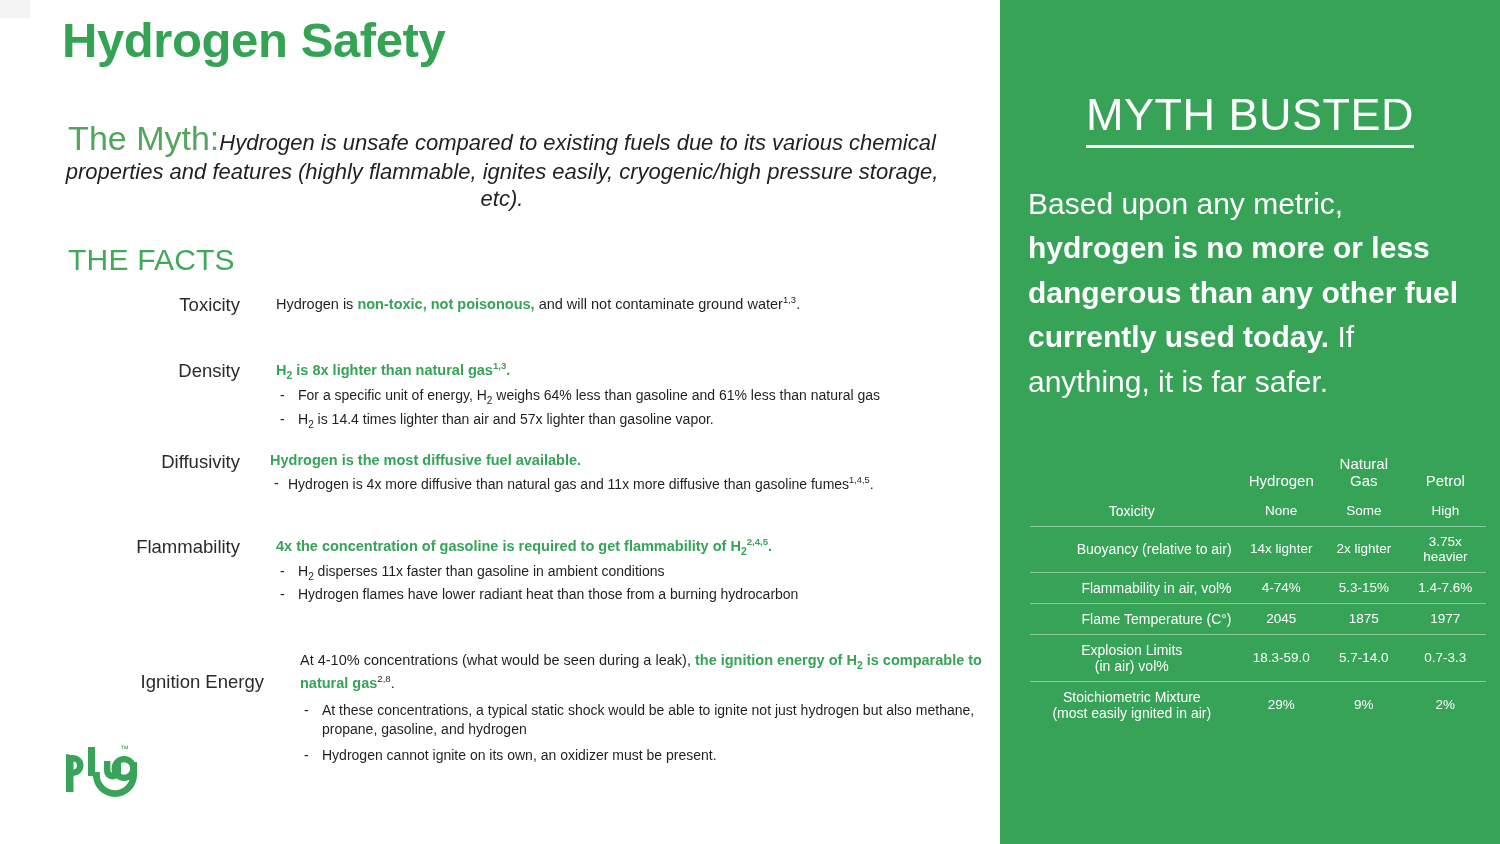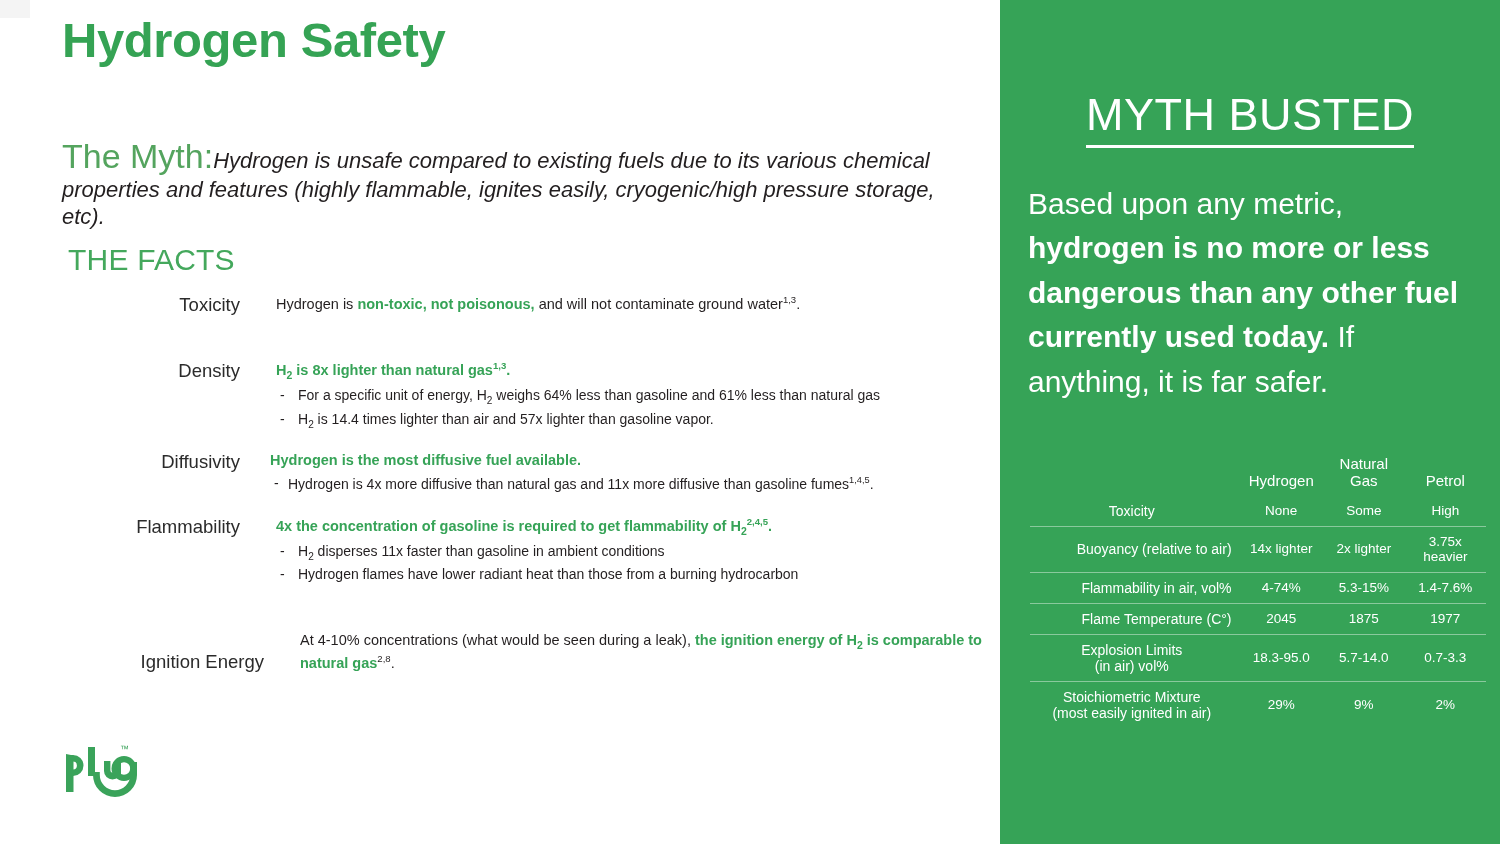--- a/index.html
+++ b/index.html
@@ -45,23 +45,24 @@
     font-weight: bold;
     color: #35a354;
     letter-spacing: -0.4px;
     line-height: 1.08;
     white-space: nowrap;
   }
 
   .myth-block {
     position: absolute;
     left: 62px;
-    top: 136px;
+    top: 118px;
     width: 880px;
     line-height: 1.22;
+    text-align: center;
   }
   .myth-label {
     font-size: 34px;
     color: #54a45e;
     font-weight: normal;
   }
   .myth-text {
     font-size: 22px;
     font-style: italic;
     color: #231f20;
@@ -261,21 +262,21 @@
         <div class="fact-label">Density</div>
         <div class="fact-body">
           <div class="fact-lead green-bold">H<sub>2</sub> <span>is 8x lighter than natural gas</span><sup>1,3</sup><span>.</span></div>
           <ul class="bullets">
             <li><span>For a specific unit of energy, H</span><sub>2</sub><span> weighs 64% less than gasoline and 61% less than natural gas</span></li>
             <li>H<sub>2</sub><span> is 14.4 times lighter than air and 57x lighter than gasoline vapor.</span></li>
           </ul>
         </div>
       </div>
 
-      <div class="fact-row" style="margin-bottom:20px;">
+      <div class="fact-row" style="margin-bottom:40px;">
         <div class="fact-label">Diffusivity</div>
         <div class="fact-body" style="padding-left:30px;">
           <div class="fact-lead green-bold">Hydrogen is the most diffusive fuel available.</div>
           <ul class="bullets">
             <li style="padding-left:18px;"><span>Hydrogen is 4x more diffusive than natural gas and 11x more diffusive than gasoline fumes</span><sup>1,4,5</sup><span>.</span></li>
           </ul>
         </div>
       </div>
 
       <div class="fact-row" style="margin-bottom:44px;">
@@ -286,20 +287,24 @@
             <li>H<sub>2</sub><span> disperses 11x faster than gasoline in ambient conditions</span></li>
             <li><span>Hydrogen flames have lower radiant heat than those from a burning hydrocarbon</span></li>
           </ul>
         </div>
       </div>
 
       <div class="fact-row">
         <div class="fact-label" style="padding-top:20px;padding-left:24px;">Ignition Energy</div>
         <div class="fact-body">
           <div class="fact-lead"><span>At 4-10% concentrations (what would be seen during a leak), </span><span class="hl">the ignition energy of H</span><sub class="hl">2</sub><span class="hl"> is comparable to natural gas</span><sup>2,8</sup><span>.</span></div>
+          <ul class="bullets" style="margin-top:8px;">
+            <li>At these concentrations, a typical static shock would be able to ignite not just hydrogen but also methane, propane, gasoline, and hydrogen</li>
+            <li style="margin-top:6px;">Hydrogen cannot ignite on its own, an oxidizer must be present.</li>
+          </ul>
         </div>
       </div>
 
     </div>
 
     <div class="logo">
       <svg width="120" height="58" viewBox="0 0 120 58" xmlns="http://www.w3.org/2000/svg">
 
         <path d="M4 12 L4 50 L11.5 50 L11.5 13.5 Z" fill="#3aa35a"></path>
         <path d="M11 13 a10.5 10.5 0 1 1 0 21 l-2 0 l0 -6.6 l2 0 a3.9 3.9 0 1 0 0 -7.8 l-2 0 l0 -6.6 Z" fill="#3aa35a"></path>
@@ -350,21 +355,21 @@
         <td class="val">1.4-7.6%</td>
       </tr>
       <tr>
         <td class="rowhead">Flame Temperature (C°)</td>
         <td class="val">2045</td>
         <td class="val">1875</td>
         <td class="val">1977</td>
       </tr>
       <tr>
         <td class="rowhead center"><span>Explosion Limits</span><br><span>(in air) vol%</span></td>
-        <td class="val">18.3-95.0</td>
+        <td class="val">18.3-59.0</td>
         <td class="val">5.7-14.0</td>
         <td class="val">0.7-3.3</td>
       </tr>
       <tr>
         <td class="rowhead center"><span>Stoichiometric Mixture</span><br><span>(most easily ignited in air)</span></td>
         <td class="val">29%</td>
         <td class="val">9%</td>
         <td class="val">2%</td>
       </tr>
     </tbody>

